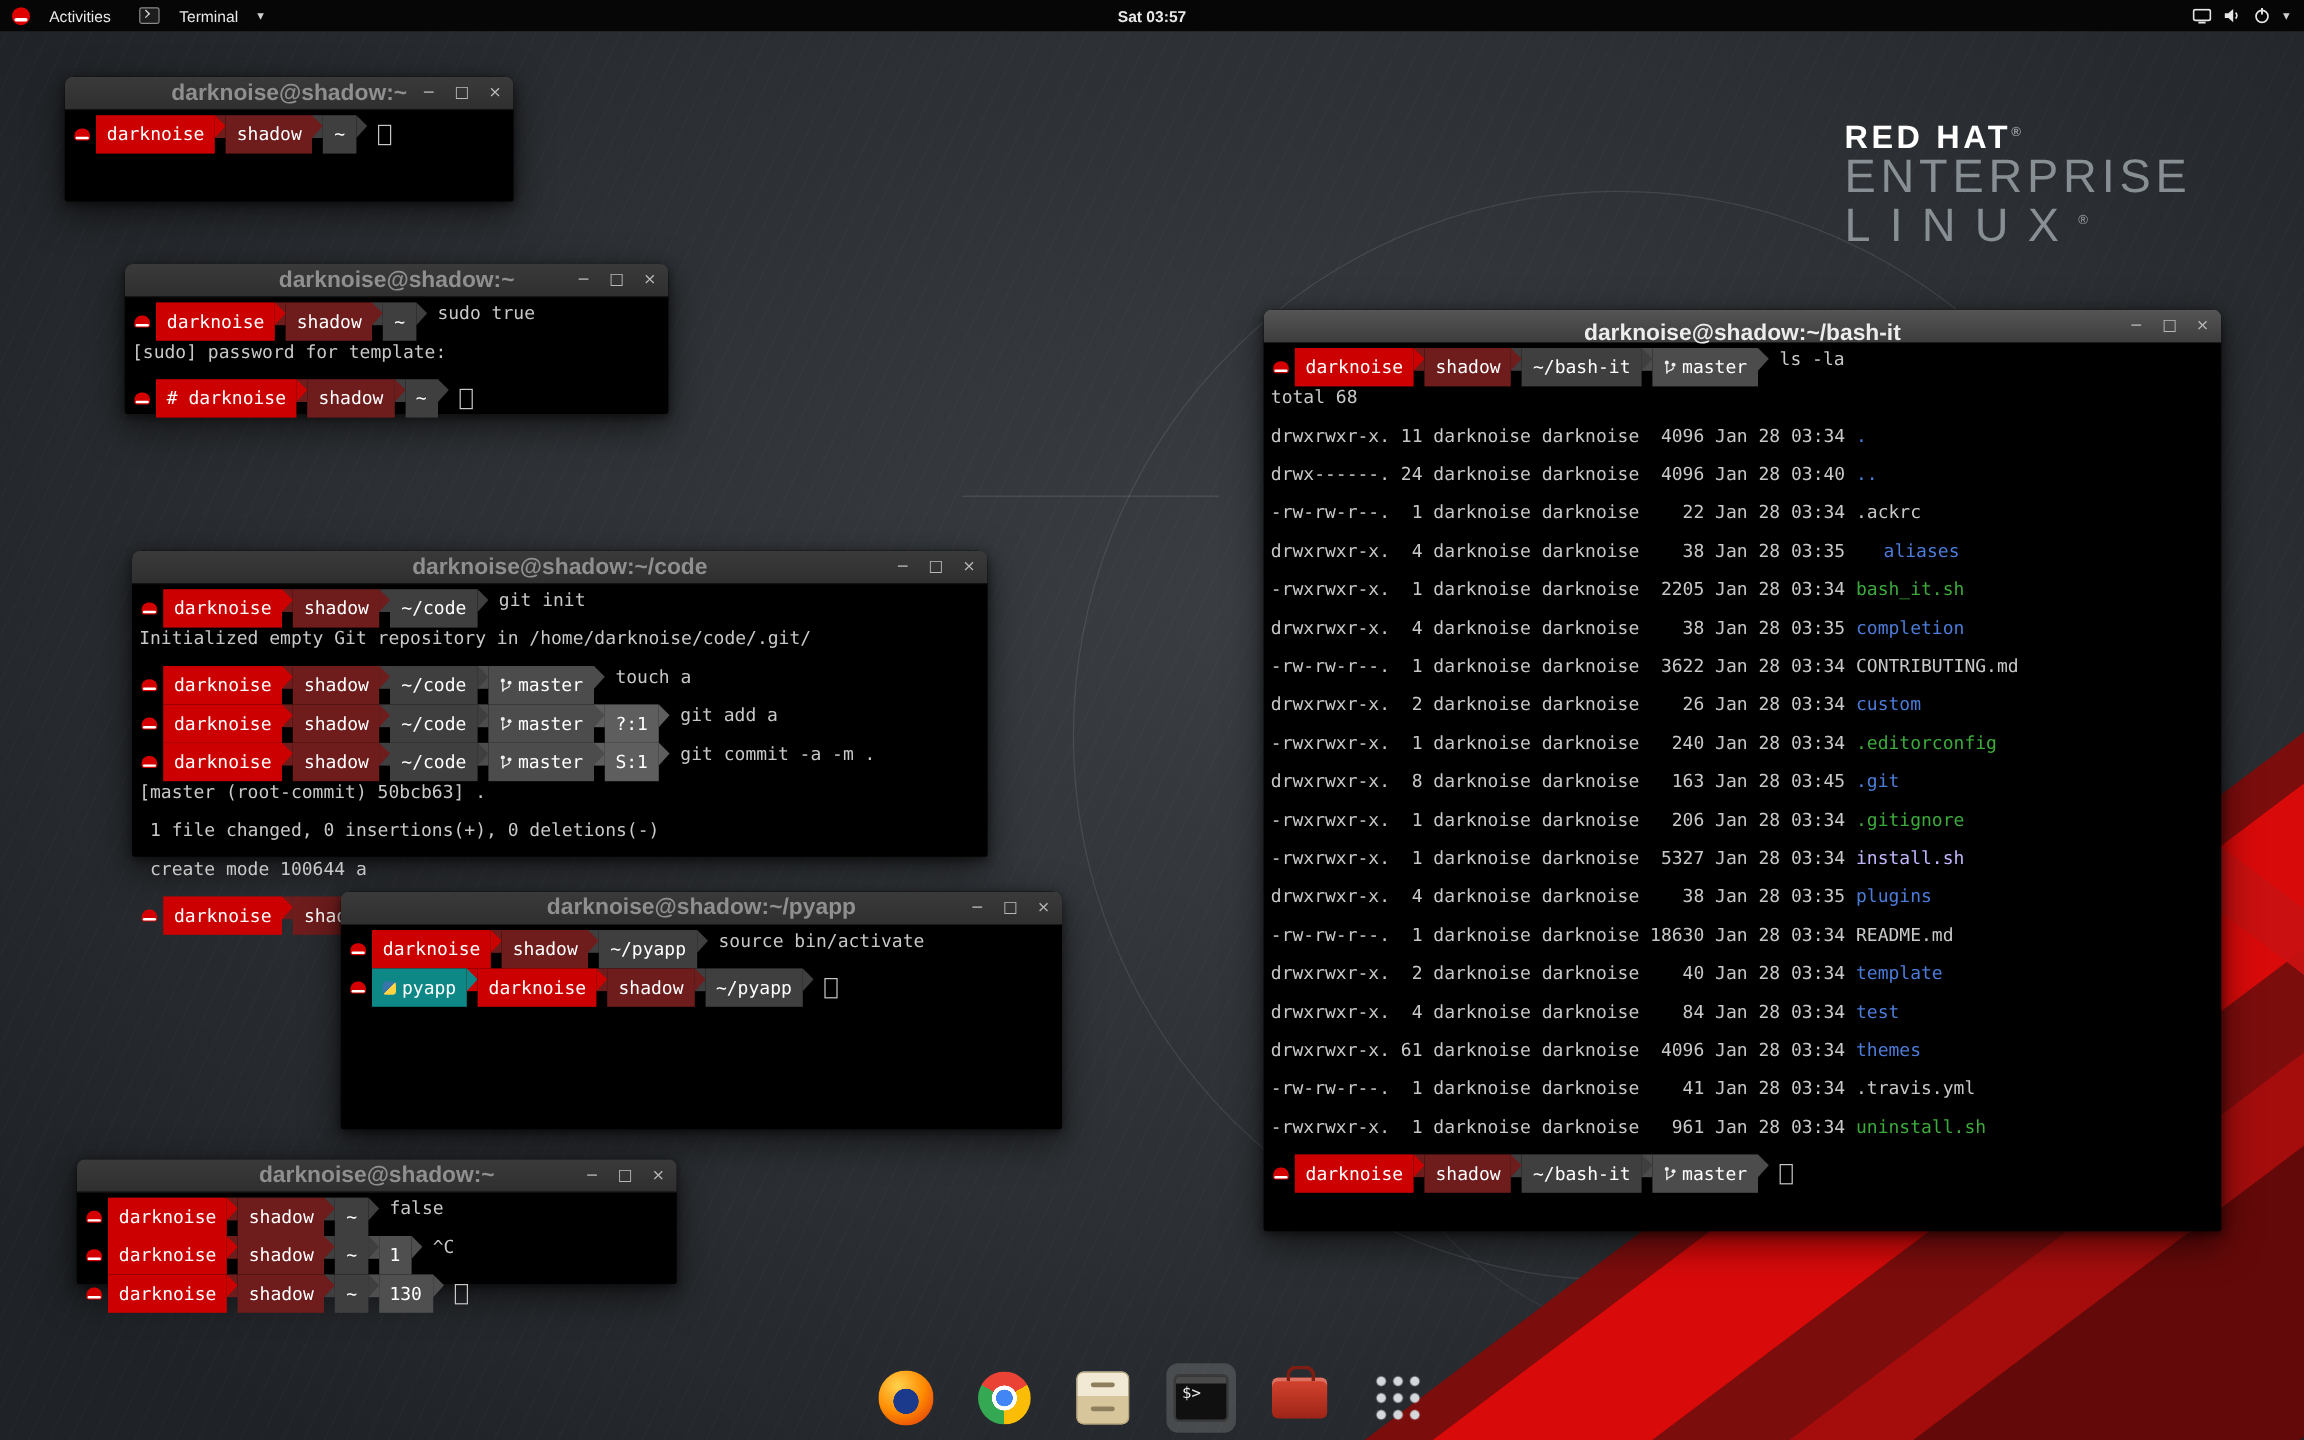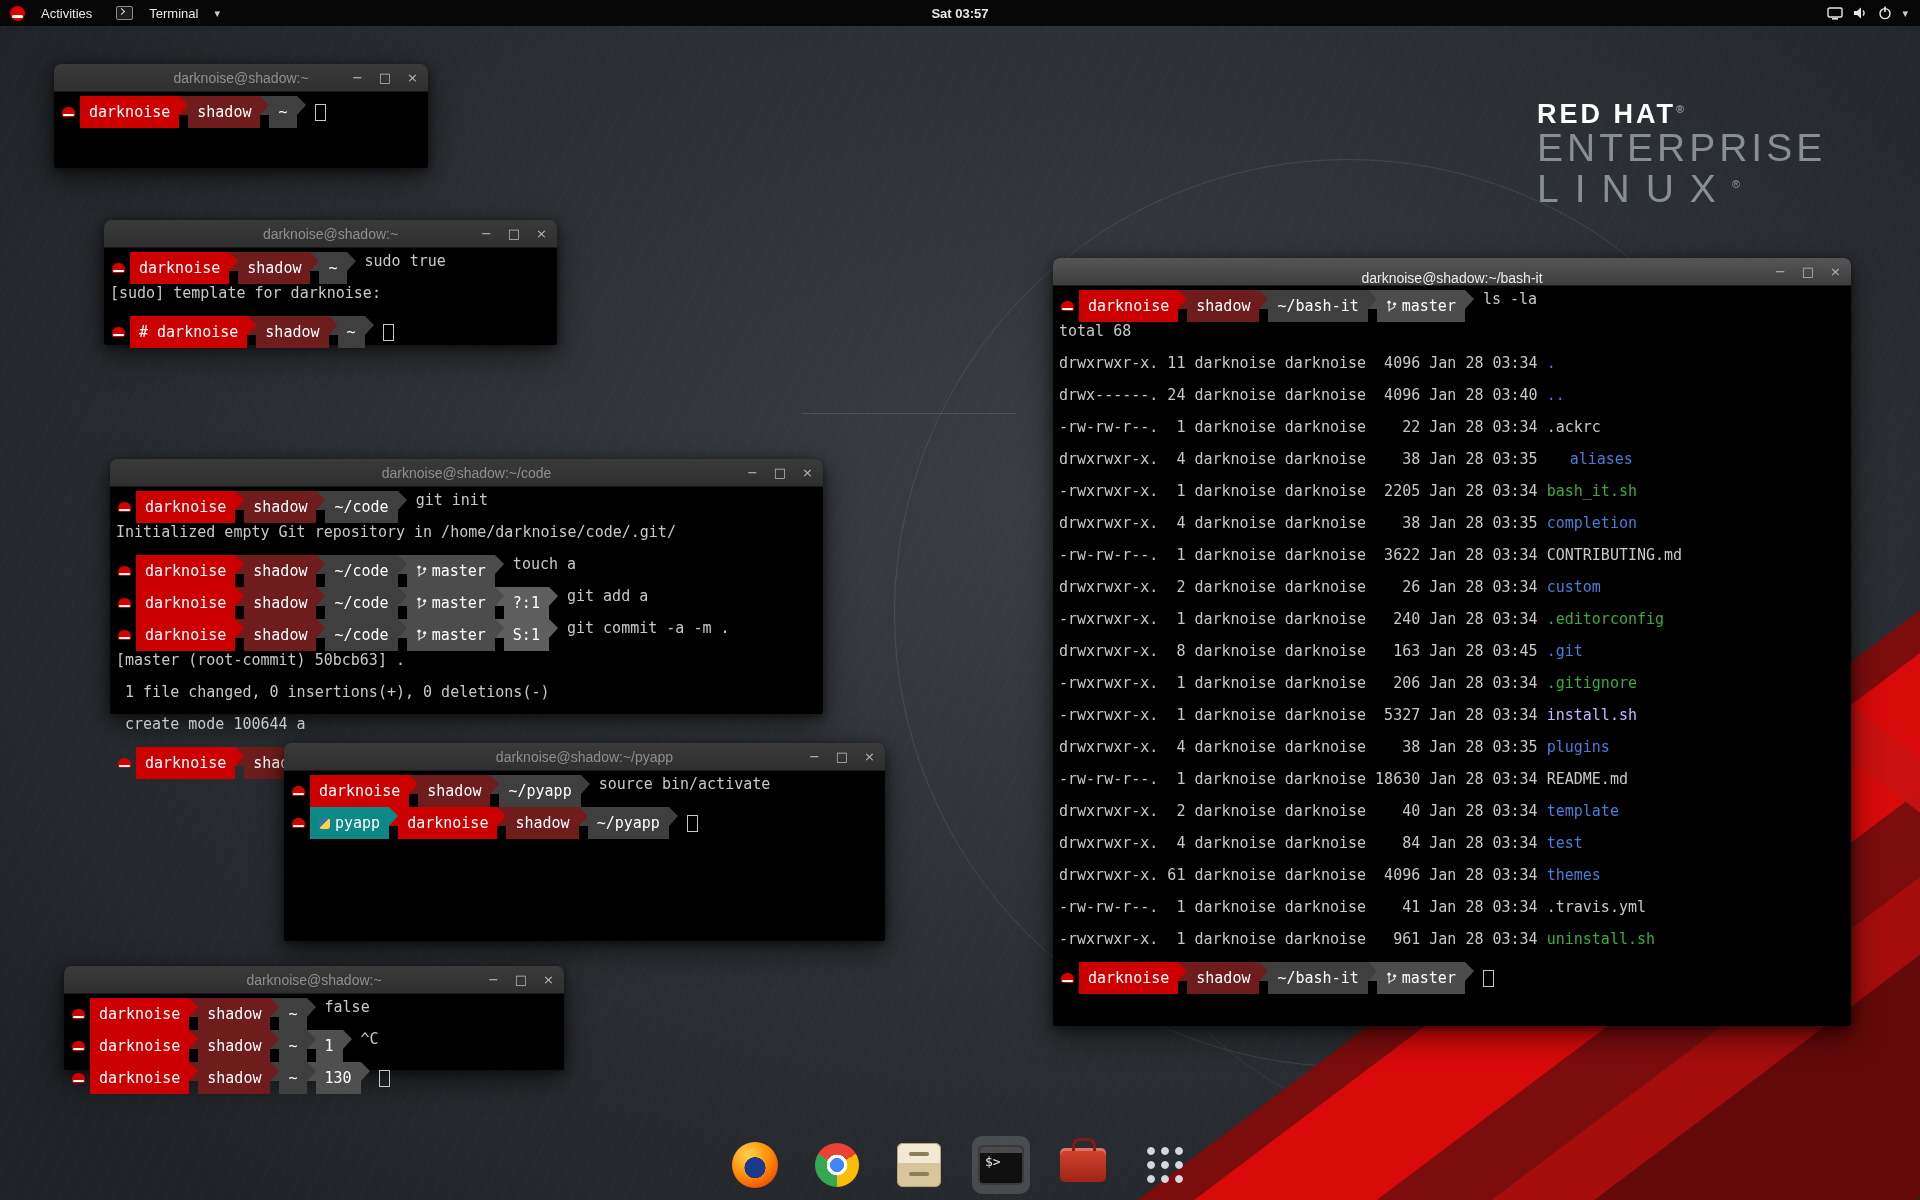--- a/index.html
+++ b/index.html
@@ -48,21 +48,21 @@
   .caret{font-size:11px;color:#cfcfcf;}
 
   
   .term-win{position:absolute;background:#000;border-radius:8px 8px 2px 2px;
     box-shadow:0 10px 30px rgba(0,0,0,.55), 0 2px 8px rgba(0,0,0,.5);z-index:10;}
   .term-win.focused{z-index:30;}
   .titlebar{height:27px;border-radius:7px 7px 0 0;position:relative;
     background:linear-gradient(#3a3a3a,#2f2f2f);border-bottom:1px solid #1a1a1a;}
   .term-win.focused .titlebar{background:linear-gradient(#555555,#3d3d3d);}
   .titlebar .title{position:absolute;left:0;right:0;top:0;bottom:0;display:flex;align-items:center;justify-content:center;
-    font-size:14px;font-weight:400;color:#8f8f8f;pointer-events:none;}
+    font-size:19px;font-weight:700;color:#8f8f8f;pointer-events:none;}
   .term-win.focused .titlebar .title{color:#ececec;margin-top:13px;}
   .controls{position:absolute;right:8px;top:0;height:100%;display:flex;align-items:center;gap:12px;}
   .wbtn{background:none;border:none;color:#b9b9b9;font-size:13px;line-height:1;padding:0 2px;cursor:default;font-family:"DejaVu Sans",sans-serif;}
   .tbody{padding:4px 6px;font-family:"DejaVu Sans Mono",monospace;font-size:15px;color:#c8c8c8;overflow:hidden;}
 
   .tline{display:flex;height:32px;align-items:stretch;}
   .seg{display:flex;align-items:center;padding:0 9px;color:#ffffff;gap:5px;white-space:pre;}
   .parrow{width:0;height:0;border-top:9px solid transparent;border-bottom:10px solid transparent;border-left:9px solid #000;}
   .ttext{line-height:19px;white-space:pre;}
   .cursor{width:9px;height:15px;border:1px solid #c8c8c8;margin-left:9px;align-self:center;}
@@ -190,21 +190,21 @@
         <span class="hat-icon"></span>
         <span class="seg" style="background-color: rgb(204, 0, 0);"><span>darknoise</span></span>
         <span class="parrow" style="border-left-color: rgb(204, 0, 0); background-color: rgb(110, 28, 28);"></span>
         <span class="seg" style="background-color: rgb(110, 28, 28);"><span>shadow</span></span>
         <span class="parrow" style="border-left-color: rgb(110, 28, 28); background-color: rgb(63, 63, 63);"></span>
         <span class="seg" style="background-color: rgb(63, 63, 63);"><span>~</span></span>
         <span class="parrow" style="border-left-color: rgb(63, 63, 63);"></span>
         <span class="ttext"> sudo true</span>
       </div>
       <div class="tline">
-        <span class="ttext">[sudo] template for darknoise:</span>
+        <span class="ttext">[sudo] password for template:</span>
       </div>
       <div class="tline">
         <span class="hat-icon"></span>
         <span class="seg" style="background-color: rgb(204, 0, 0);"><span># darknoise</span></span>
         <span class="parrow" style="border-left-color: rgb(204, 0, 0); background-color: rgb(110, 28, 28);"></span>
         <span class="seg" style="background-color: rgb(110, 28, 28);"><span>shadow</span></span>
         <span class="parrow" style="border-left-color: rgb(110, 28, 28); background-color: rgb(63, 63, 63);"></span>
         <span class="seg" style="background-color: rgb(63, 63, 63);"><span>~</span></span>
         <span class="parrow" style="border-left-color: rgb(63, 63, 63);"></span>
         <span class="cursor"></span>

